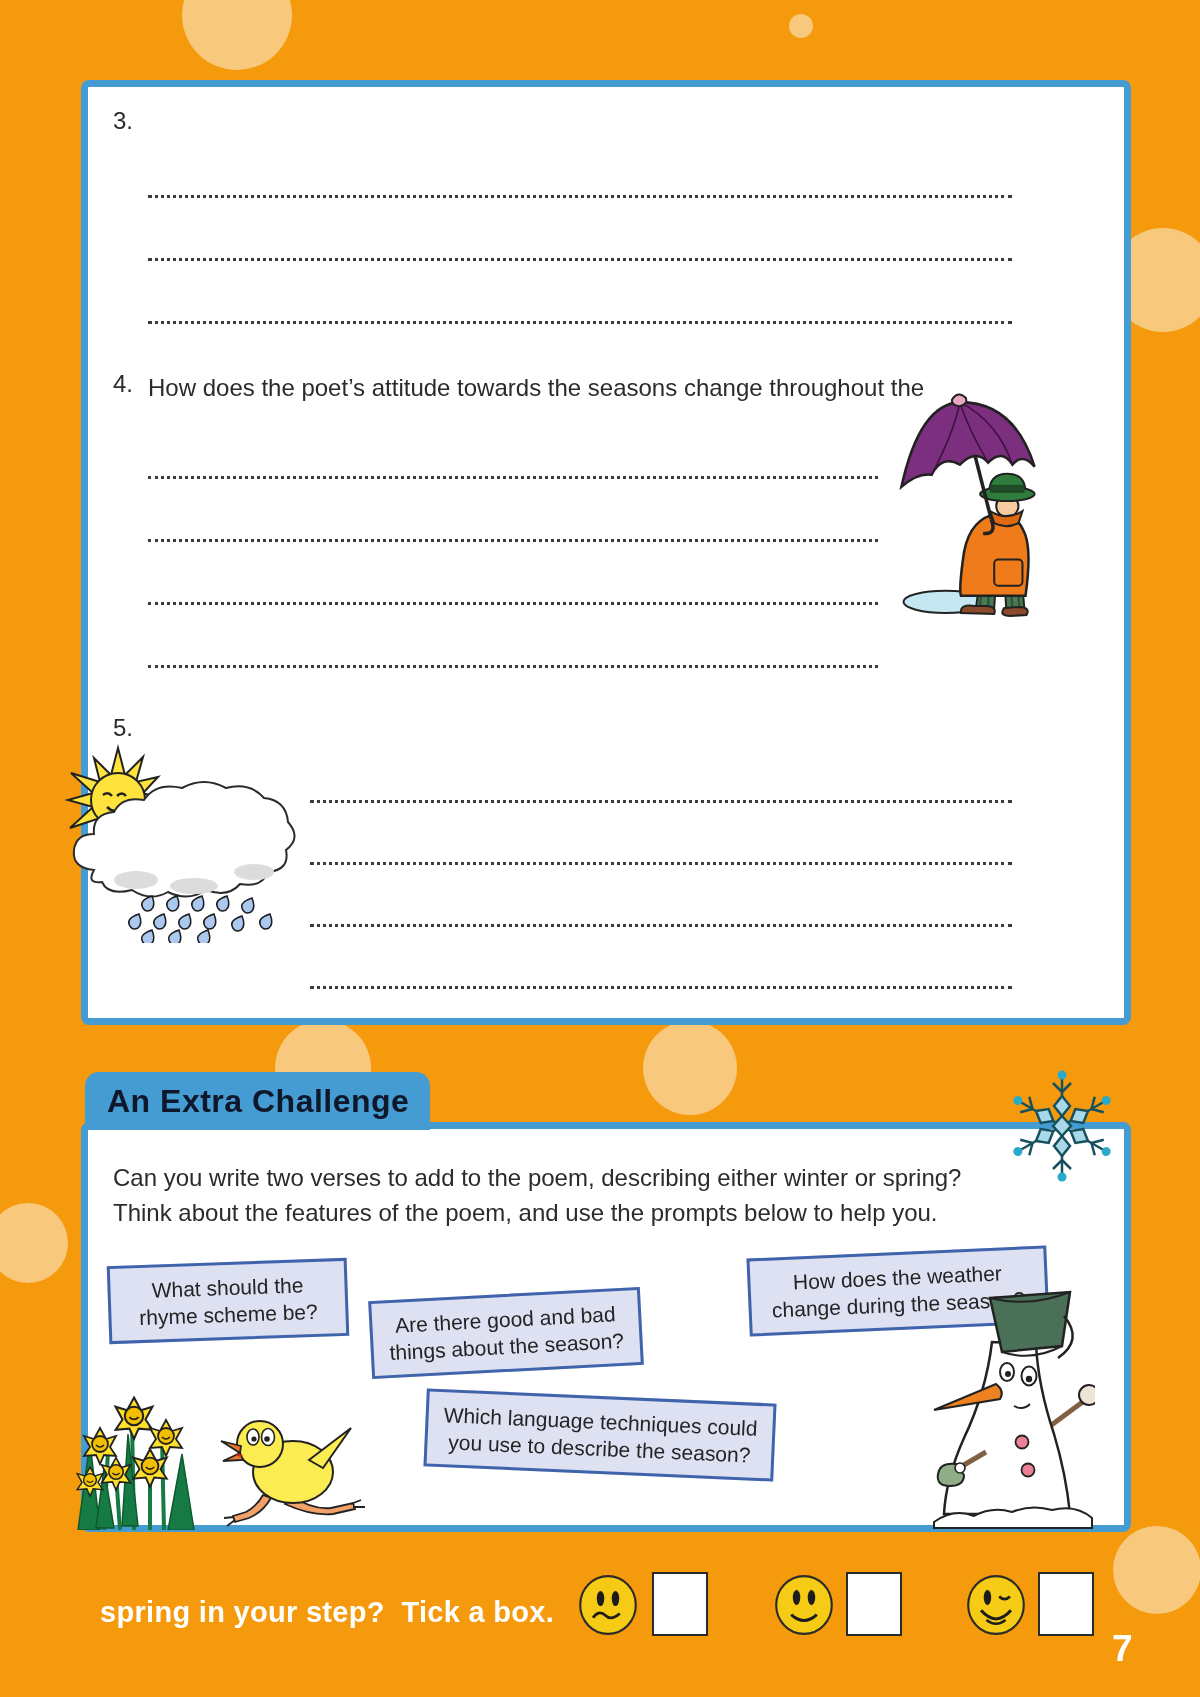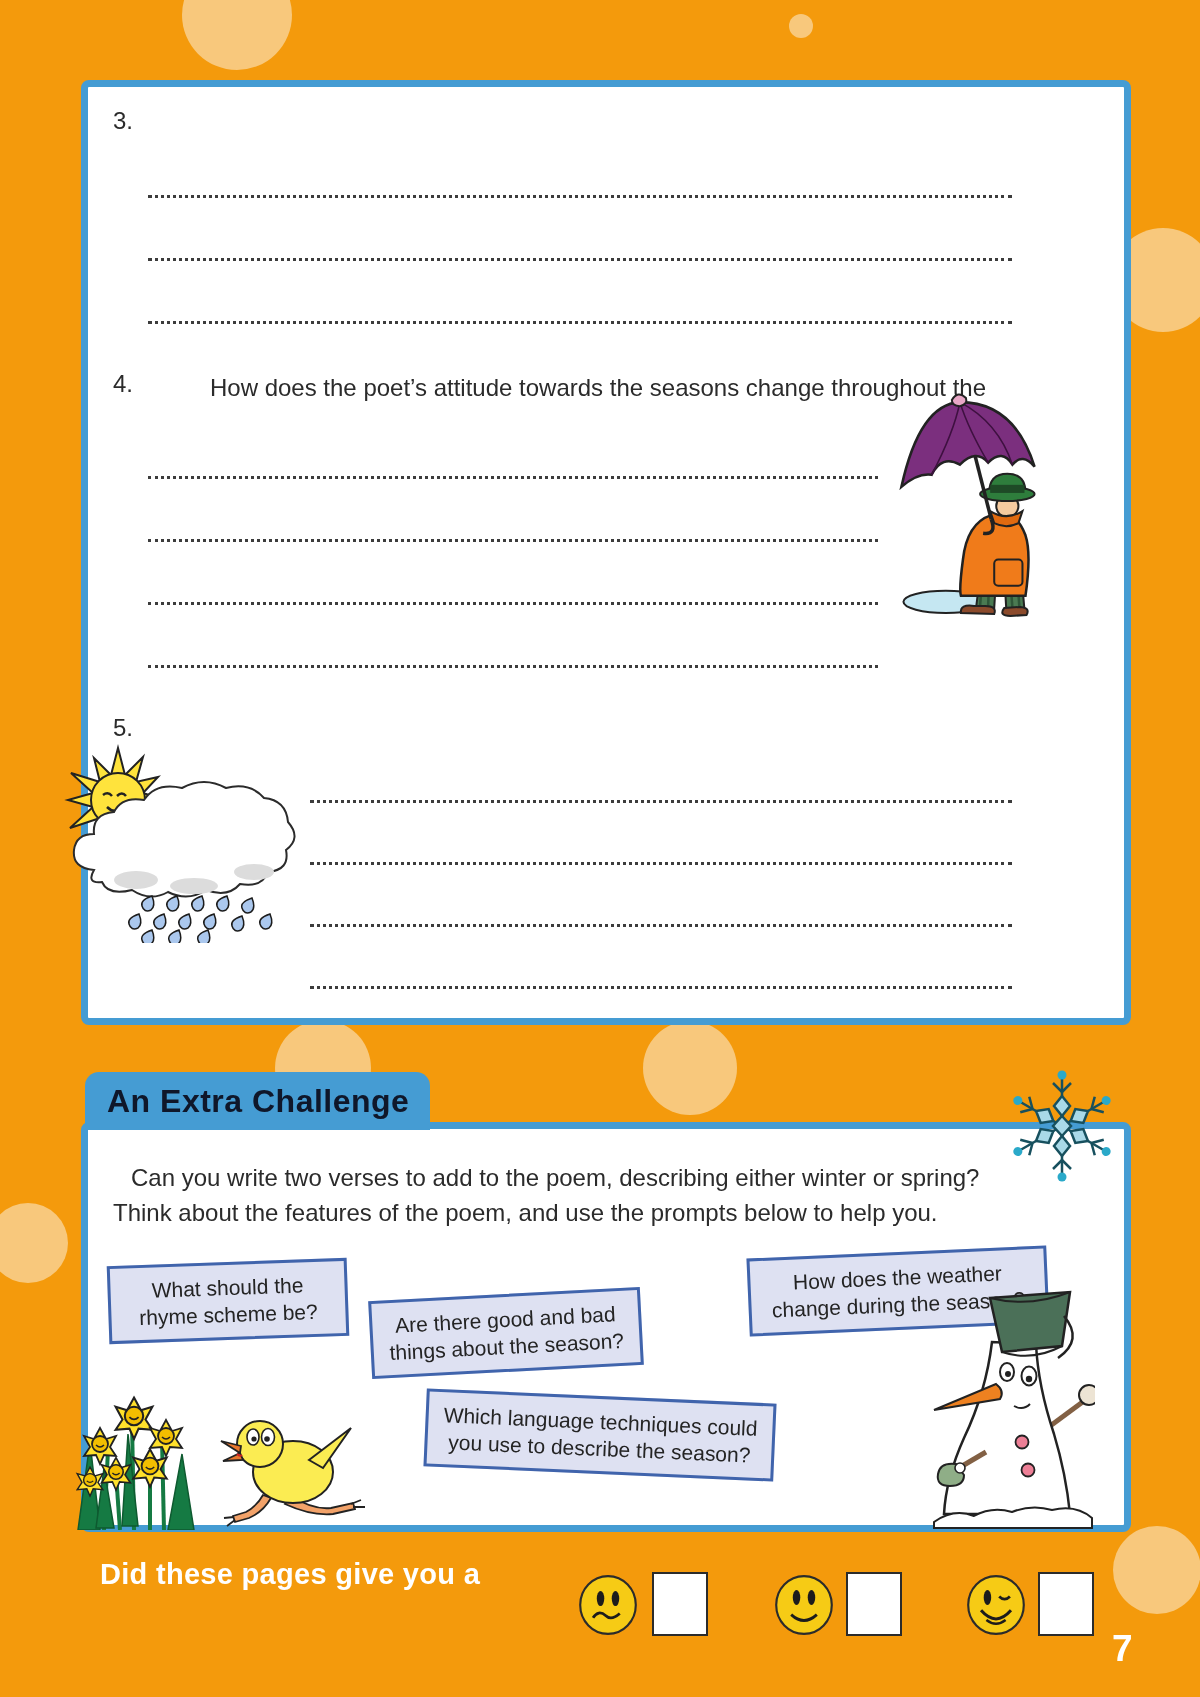--- a/index.html
+++ b/index.html
@@ -65,21 +65,21 @@
   <div class="circle" style="left:1113px;top:1526px;width:88px;height:88px;"></div>
 
   <section class="panel" style="top:80px;height:945px;"></section>
 
   <div class="q-number" style="left:113px;top:105px;z-index:2;">3.</div>
   <div class="answer-line" style="left:148px;top:195px;width:864px;z-index:2;"></div>
   <div class="answer-line" style="left:148px;top:258px;width:864px;z-index:2;"></div>
   <div class="answer-line" style="left:148px;top:321px;width:864px;z-index:2;"></div>
 
   <div class="q-number" style="left:113px;top:368px;z-index:2;">4.</div>
-  <div class="q-text" style="left:148px;top:372px;width:900px;z-index:2;text-align:center;">How does the poet’s attitude towards the seasons change throughout the</div>
+  <div class="q-text" style="left:148px;top:372px;width:900px;z-index:2;">How does the poet’s attitude towards the seasons change throughout the</div>
   <div class="answer-line" style="left:148px;top:476px;width:730px;z-index:2;"></div>
   <div class="answer-line" style="left:148px;top:539px;width:730px;z-index:2;"></div>
   <div class="answer-line" style="left:148px;top:602px;width:730px;z-index:2;"></div>
   <div class="answer-line" style="left:148px;top:665px;width:730px;z-index:2;"></div>
 
   <div class="illus" style="left:893px;top:388px;width:152px;height:230px;">
     <svg width="152" height="230" viewBox="0 0 150 228">
       <ellipse cx="52" cy="212" rx="42" ry="11" fill="#C5E7F2" stroke="#222" stroke-width="2"></ellipse>
       <g stroke="#222" stroke-width="2">
         <path d="M86 186 L82 218 L100 218 L102 186 Z" fill="#4A7A52"></path>
@@ -160,21 +160,21 @@
       <use href="#arm"></use>
       <use href="#arm" transform="rotate(60 66 64)"></use>
       <use href="#arm" transform="rotate(120 66 64)"></use>
       <use href="#arm" transform="rotate(180 66 64)"></use>
       <use href="#arm" transform="rotate(240 66 64)"></use>
       <use href="#arm" transform="rotate(300 66 64)"></use>
       <polygon points="66,54 75,64 66,74 57,64" fill="#A9D9E8" stroke="#17505E" stroke-width="2.5"></polygon>
     </svg>
   </div>
 
-  <div class="intro-line" style="left:113px;top:1162px;width:960px;z-index:2;margin-left:18px;">Can you write two verses to add to the poem, describing either winter or spring?</div>
+  <div class="intro-line" style="left:113px;top:1162px;width:960px;z-index:2;">Can you write two verses to add to the poem, describing either winter or spring?</div>
   <div class="intro-line" style="left:113px;top:1197px;width:960px;z-index:2;">Think about the features of the poem, and use the prompts below to help you.</div>
 
   <div class="prompt-box" style="left:108px;top:1262px;width:240px;transform:rotate(-2deg);">
     <span>What should the</span>
     <span>rhyme scheme be?</span>
   </div>
   <div class="prompt-box" style="left:370px;top:1294px;width:272px;transform:rotate(-3deg);">
     <span>Are there good and bad</span>
     <span>things about the season?</span>
   </div>
@@ -252,21 +252,21 @@
       <path d="M84 124 q9 5 16 -2" stroke="#222" stroke-width="2" fill="none"></path>
       <circle cx="92" cy="160" r="6.5" fill="#ED7F96" stroke="#222" stroke-width="1.8"></circle>
       <circle cx="98" cy="188" r="6.5" fill="#ED7F96" stroke="#222" stroke-width="1.8"></circle>
       <line x1="56" y1="170" x2="22" y2="190" stroke="#826044" stroke-width="5"></line>
       <path d="M26 182 q-16 -2 -18 10 q-2 12 12 12 q14 0 14 -11 z" fill="#8FAE87" stroke="#222" stroke-width="2"></path>
       <circle cx="30" cy="186" r="5" fill="#fff" stroke="#222" stroke-width="1.6"></circle>
       <path d="M4 240 q20 -14 40 -6 q18 -10 38 -4 q20 -8 40 -2 q24 -6 40 8 l0 10 l-158 0 z" fill="#ffffff" stroke="#222" stroke-width="2"></path>
     </svg>
   </div>
 
-  <div class="footer-text" style="left:100px;top:1556px;">Did these pages give you a</div>
+  <div class="footer-text" style="left:100px;top:1594px;">spring in your step?&nbsp; Tick a box.</div>
 
   <div class="face" style="left:578px;top:1574px;">
     <svg width="60" height="62" viewBox="0 0 56 58">
       <ellipse cx="28" cy="29" rx="26" ry="27" fill="#F6CB15" stroke="#2b2b2b" stroke-width="2"></ellipse>
       <ellipse cx="21" cy="23" rx="3.5" ry="7" fill="#1c1c1c"></ellipse>
       <ellipse cx="35" cy="23" rx="3.5" ry="7" fill="#1c1c1c"></ellipse>
       <path d="M14 41 q5 -8 12 -2 q5 5 13 -2" stroke="#1c1c1c" stroke-width="2.6" fill="none"></path>
     </svg>
   </div>
   <div class="checkbox" style="left:652px;top:1572px;"></div>

